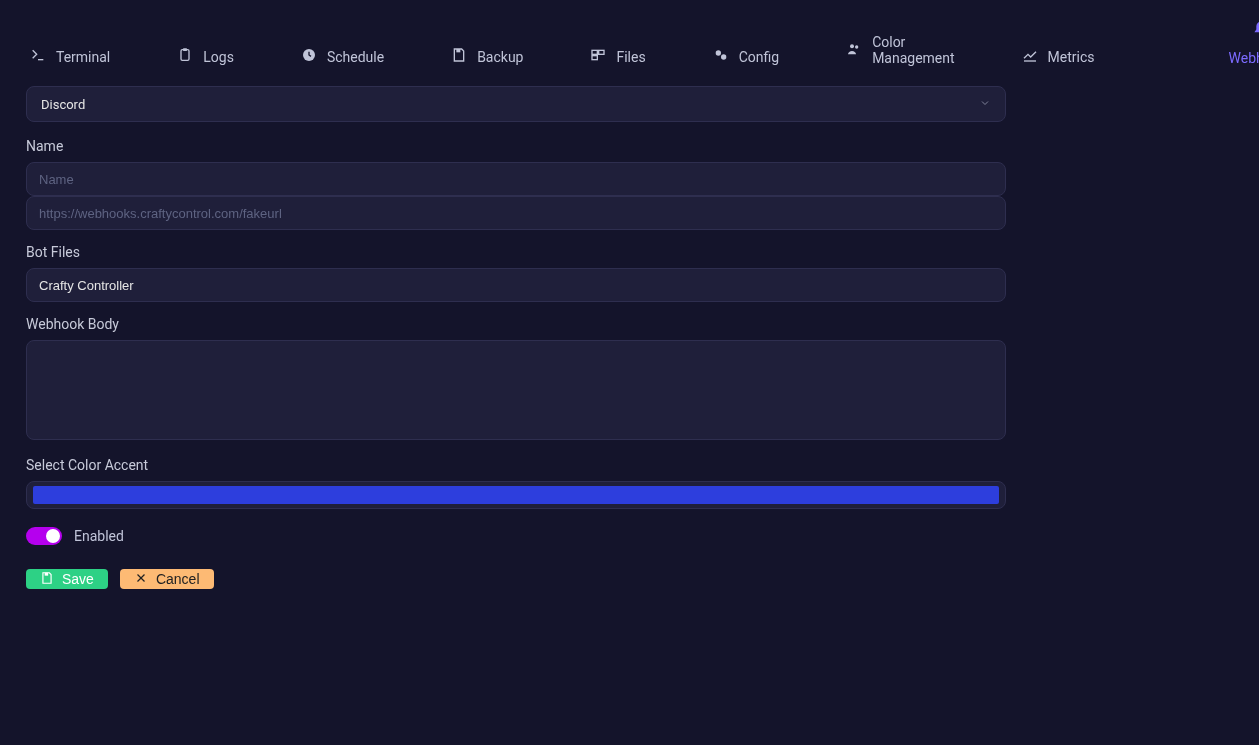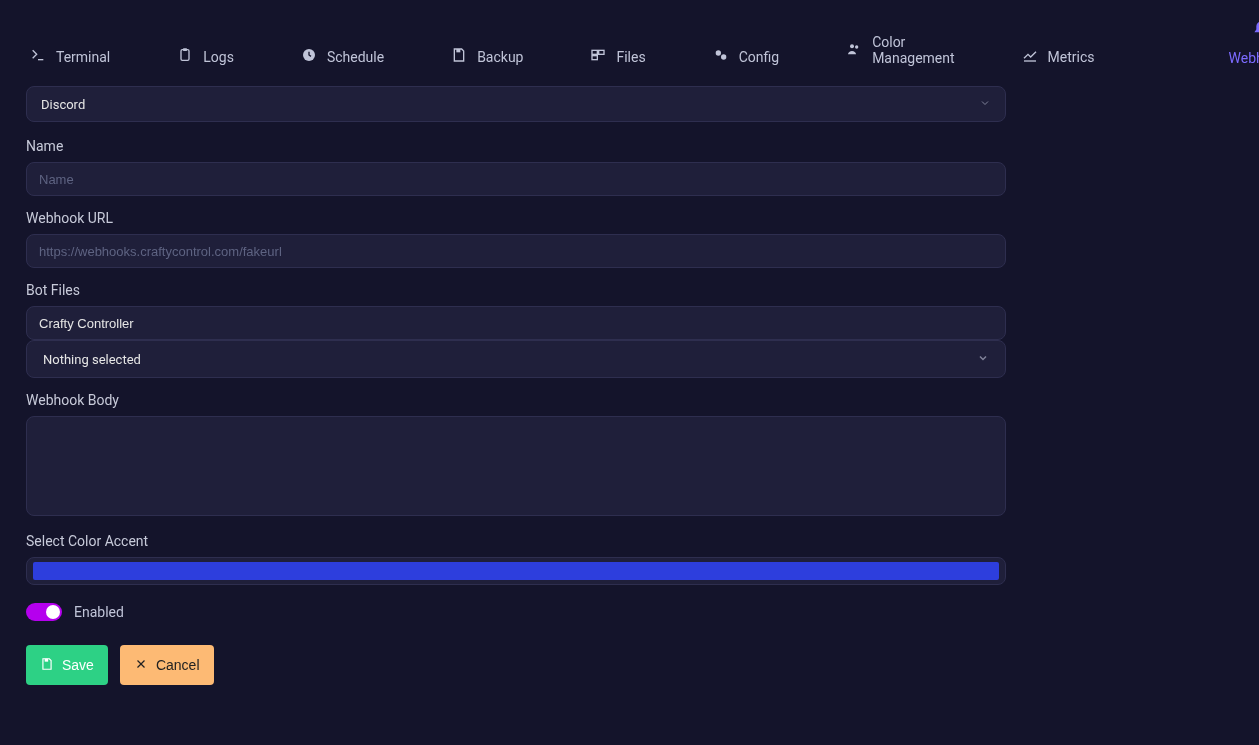--- a/index.html
+++ b/index.html
@@ -112,21 +112,21 @@
   position: absolute;
   top: 2px;
   right: 2px;
 }
 .btn-row {
   display: flex;
   gap: 12px;
   margin-top: 24px;
 }
 .btn {
-  height: 40px;
+  height: 20px;
   padding: 0 14px;
   border: none;
   border-radius: 4px;
   display: flex;
   align-items: center;
   gap: 8px;
   font-size: 14px;
   cursor: pointer;
   font-weight: 500;
   text-align: center;
@@ -212,32 +212,25 @@
   <div class="select-box">
     <span>Discord</span>
     <span><svg class="chev" viewBox="0 0 24 24" fill="none" stroke="#c0c4d8" stroke-width="2">
           <polyline points="6 9 12 15 18 9"></polyline>
         </svg></span>
   </div>
 
   <label class="label">Name</label>
   <input class="input" placeholder="Name" style="">
 
-  <label class="label">Webhook URL</label>
   <input class="input" placeholder="https://webhooks.craftycontrol.com/fakeurl" style="">
 
   <label class="label">Bot Files</label>
   <input class="input" value="Crafty Controller" style="">
 
-  <div class="trigger-select">
-    <span>Nothing selected</span>
-    <span><svg class="chev" viewBox="0 0 24 24" fill="none" stroke="#c0c4d8" stroke-width="3">
-          <polyline points="6 9 12 15 18 9"></polyline>
-        </svg></span>
-  </div>
 
   <label class="label">Webhook Body</label>
   <textarea class="textarea" style=""></textarea>
 
   <label class="label">Select Color Accent</label>
   <div class="color-box">
     <div class="color-swatch" style="background: rgb(45, 62, 221);"></div>
   </div>
 
   <div class="toggle-row">

